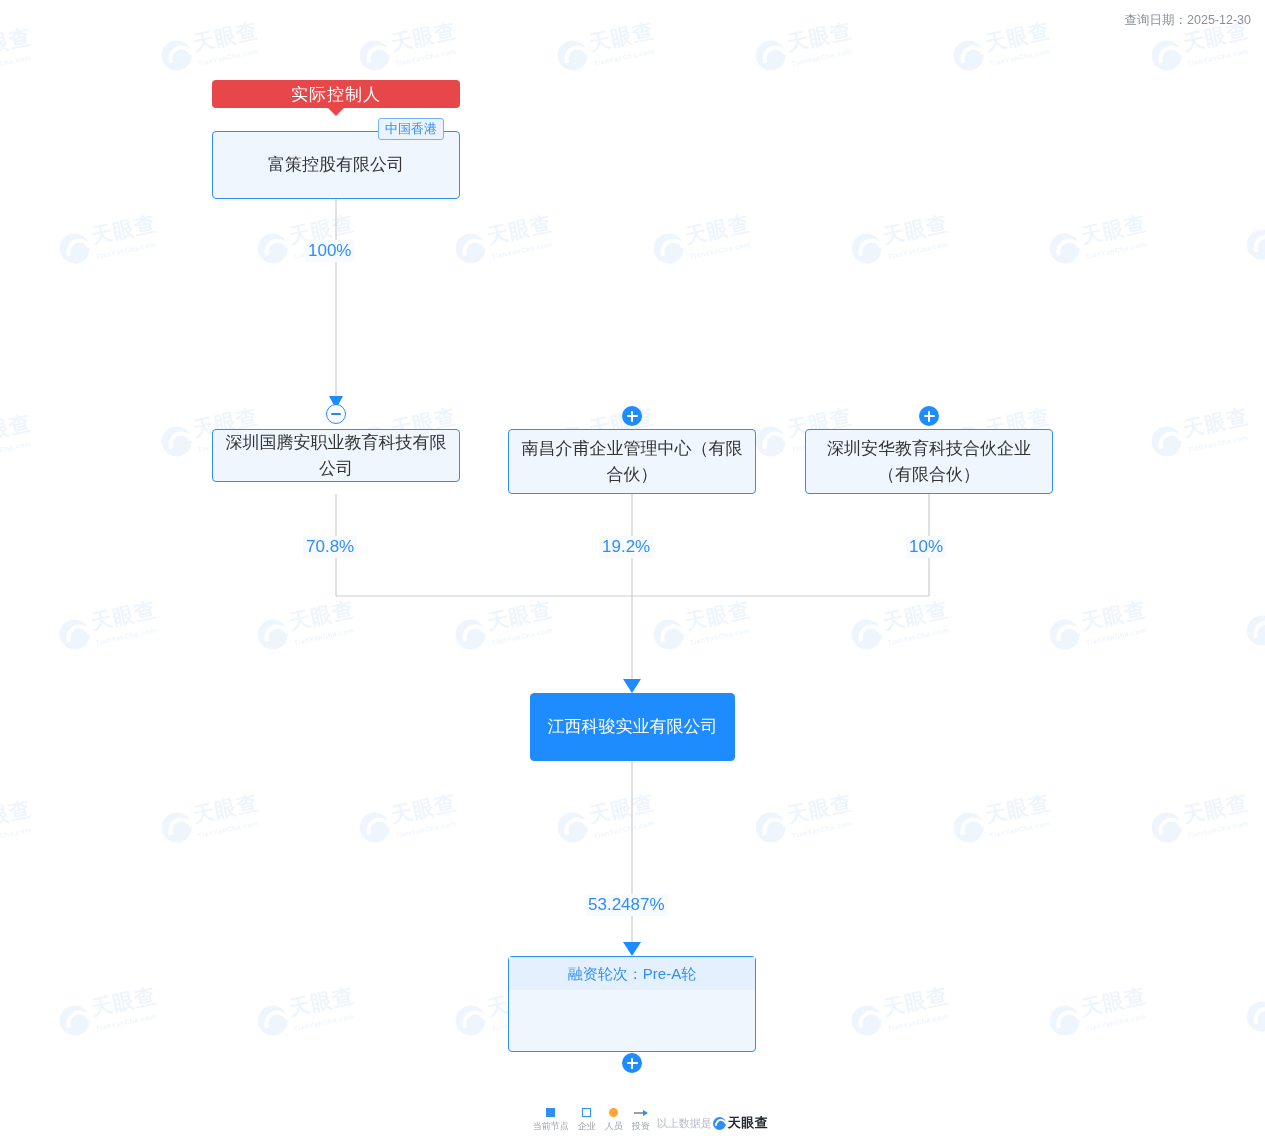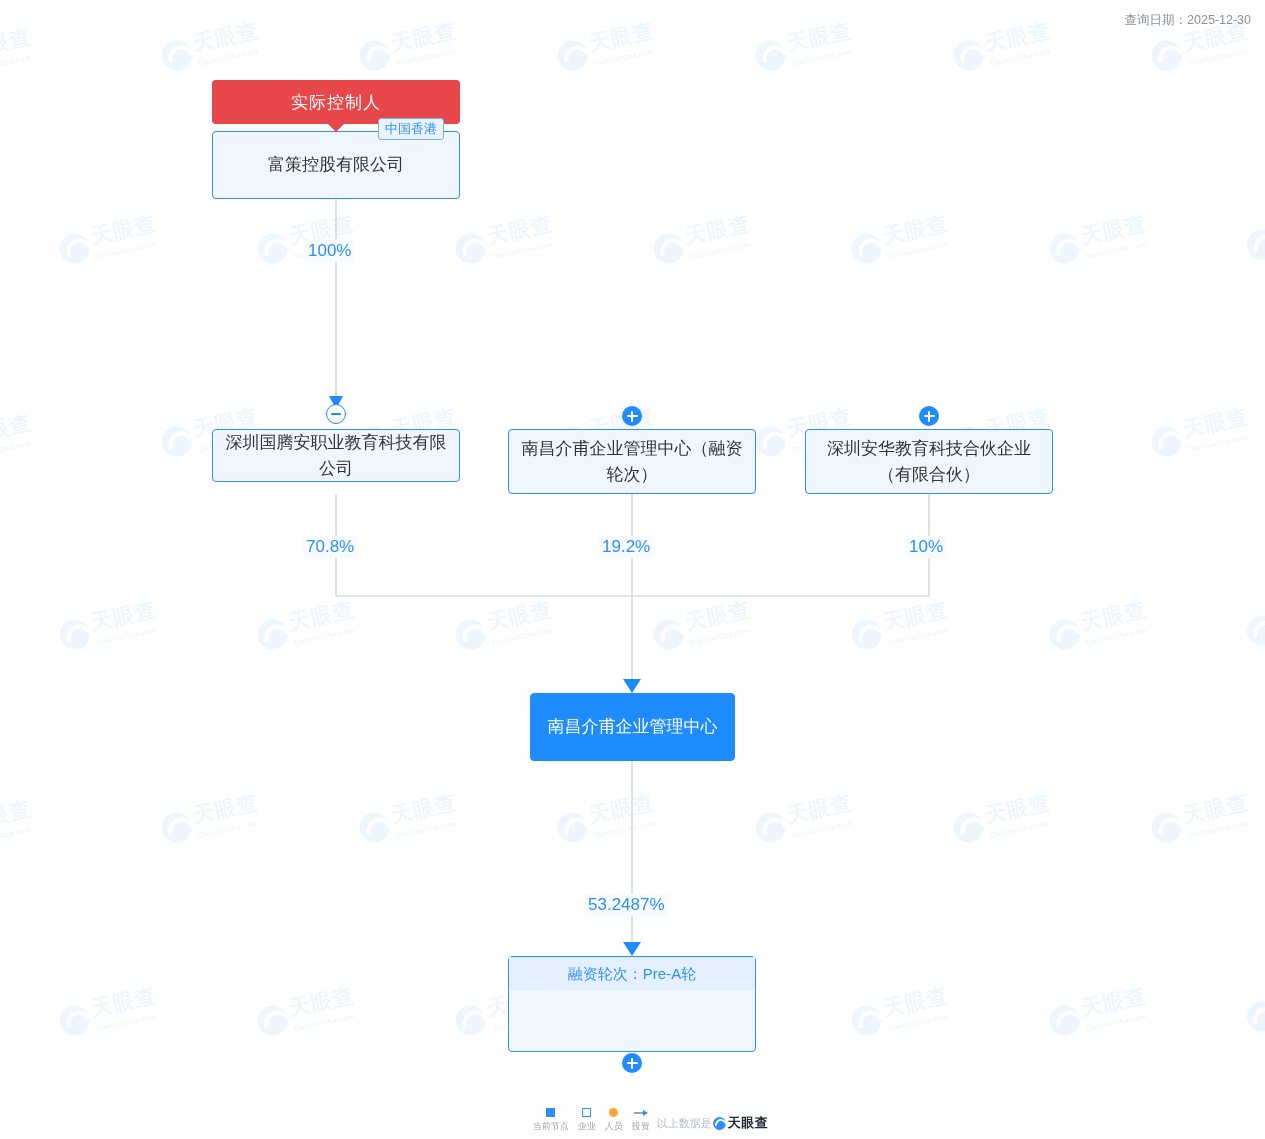--- a/index.html
+++ b/index.html
@@ -427,21 +427,21 @@
 
     <line x1="632" y1="596" x2="632" y2="681" stroke="#c9cdd4" stroke-width="1.2"></line>
     <polygon points="623,679 641,679 632,693" fill="#1e8cff"></polygon>
 
     <line x1="632" y1="761" x2="632" y2="944" stroke="#c9cdd4" stroke-width="1.2"></line>
     <polygon points="623,942 641,942 632,956" fill="#1e8cff"></polygon>
   </svg>
 
   <div id="query-date">查询日期：2025-12-30</div>
 
-  <div class="ctrl-badge" style="left:212px; top:80px; width:248px; height:44px;">
+  <div class="ctrl-badge" style="left:212px; top:80px; width:248px; height:28px;">
     <span>实际控制人</span>
   </div>
 
   <div class="node" style="left:212px; top:131px; width:248px; height:68px;">
     <span class="nm">富策控股有限公司</span>
   </div>
   <div class="region-tag" style="left:378px; top:118px;">
     <span>中国香港</span>
   </div>
 
@@ -454,21 +454,21 @@
   </div>
   <div class="node" style="left:212px; top:429px; width:248px; height:53px;">
     <span class="nm">深圳国腾安职业教育科技有限公司</span>
   </div>
 
   <div class="toggle plus" style="left:622px; top:406px;">
     <span class="bar-h"></span>
       <span class="bar-v"></span>
   </div>
   <div class="node" style="left:508px; top:429px; width:248px; height:65px;">
-    <span class="nm">南昌介甫企业管理中心（融资轮次）</span>
+    <span class="nm">南昌介甫企业管理中心（有限合伙）</span>
   </div>
 
   <div class="toggle plus" style="left:919px; top:406px;">
     <span class="bar-h"></span>
       <span class="bar-v"></span>
   </div>
   <div class="node" style="left:805px; top:429px; width:248px; height:65px;">
     <span class="nm">深圳安华教育科技合伙企业（有限合伙）</span>
   </div>
 
@@ -476,21 +476,21 @@
     <span>70.8%</span>
   </div>
   <div class="pct" style="left:599px; top:536px;">
     <span>19.2%</span>
   </div>
   <div class="pct" style="left:906px; top:536px;">
     <span>10%</span>
   </div>
 
   <div class="node current" style="left:530px; top:693px; width:205px; height:68px;">
-    <span class="nm">南昌介甫企业管理中心</span>
+    <span class="nm">江西科骏实业有限公司</span>
   </div>
 
   <div class="pct" style="left:585px; top:894px;">
     <span>53.2487%</span>
   </div>
 
   <div class="node with-foot" style="left:508px; top:956px; width:248px; height:96px;">
     <div class="foot">
       <span>融资轮次：Pre-A轮</span>
     </div>

